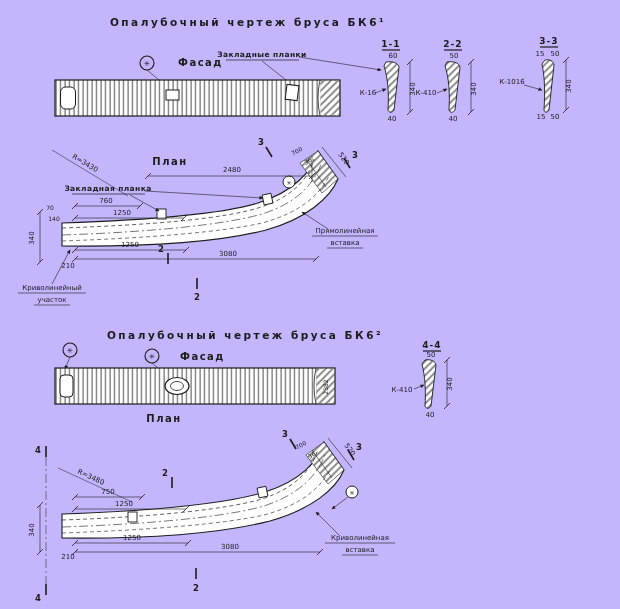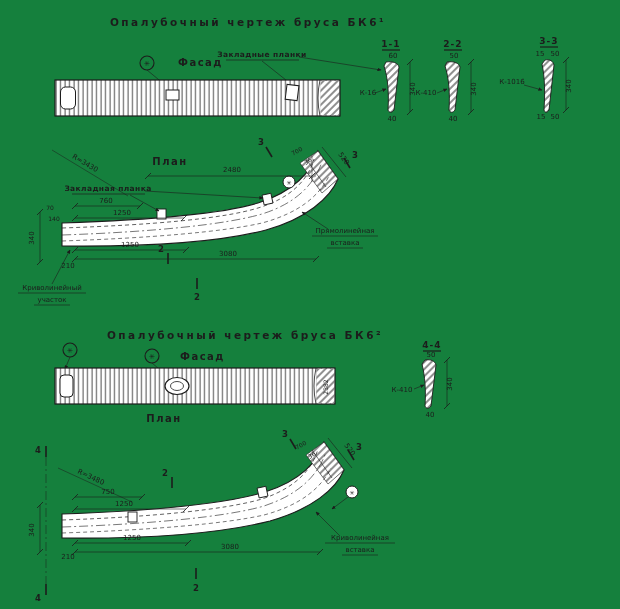--- a/index.html
+++ b/index.html
@@ -1,16 +1,16 @@
 <!DOCTYPE html>
 <html><head>
 <meta charset="utf-8">
 <style>
   html,body{margin:0;padding:0;background:#ffffff;}
-  .sheet{position:relative;width:620px;height:609px;background:#15803d;overflow:hidden;}
+  .sheet{position:relative;width:620px;height:609px;background:#c4b5fd;overflow:hidden;}
   svg{display:block;}
   text{font-family:"DejaVu Sans",sans-serif;fill:#1c1c1c;}
   .title{font-size:10.5px;font-weight:bold;letter-spacing:2.5px;}
   .h2{font-size:10px;font-weight:bold;letter-spacing:1.5px;}
   .sec{font-size:9px;font-weight:bold;letter-spacing:1px;}
   .lbl{font-size:7.5px;font-weight:bold;letter-spacing:.4px;}
   .dim{font-size:7px;}
   .tiny{font-size:6px;}
   .mark{font-size:8.5px;font-weight:bold;}
 </style>

